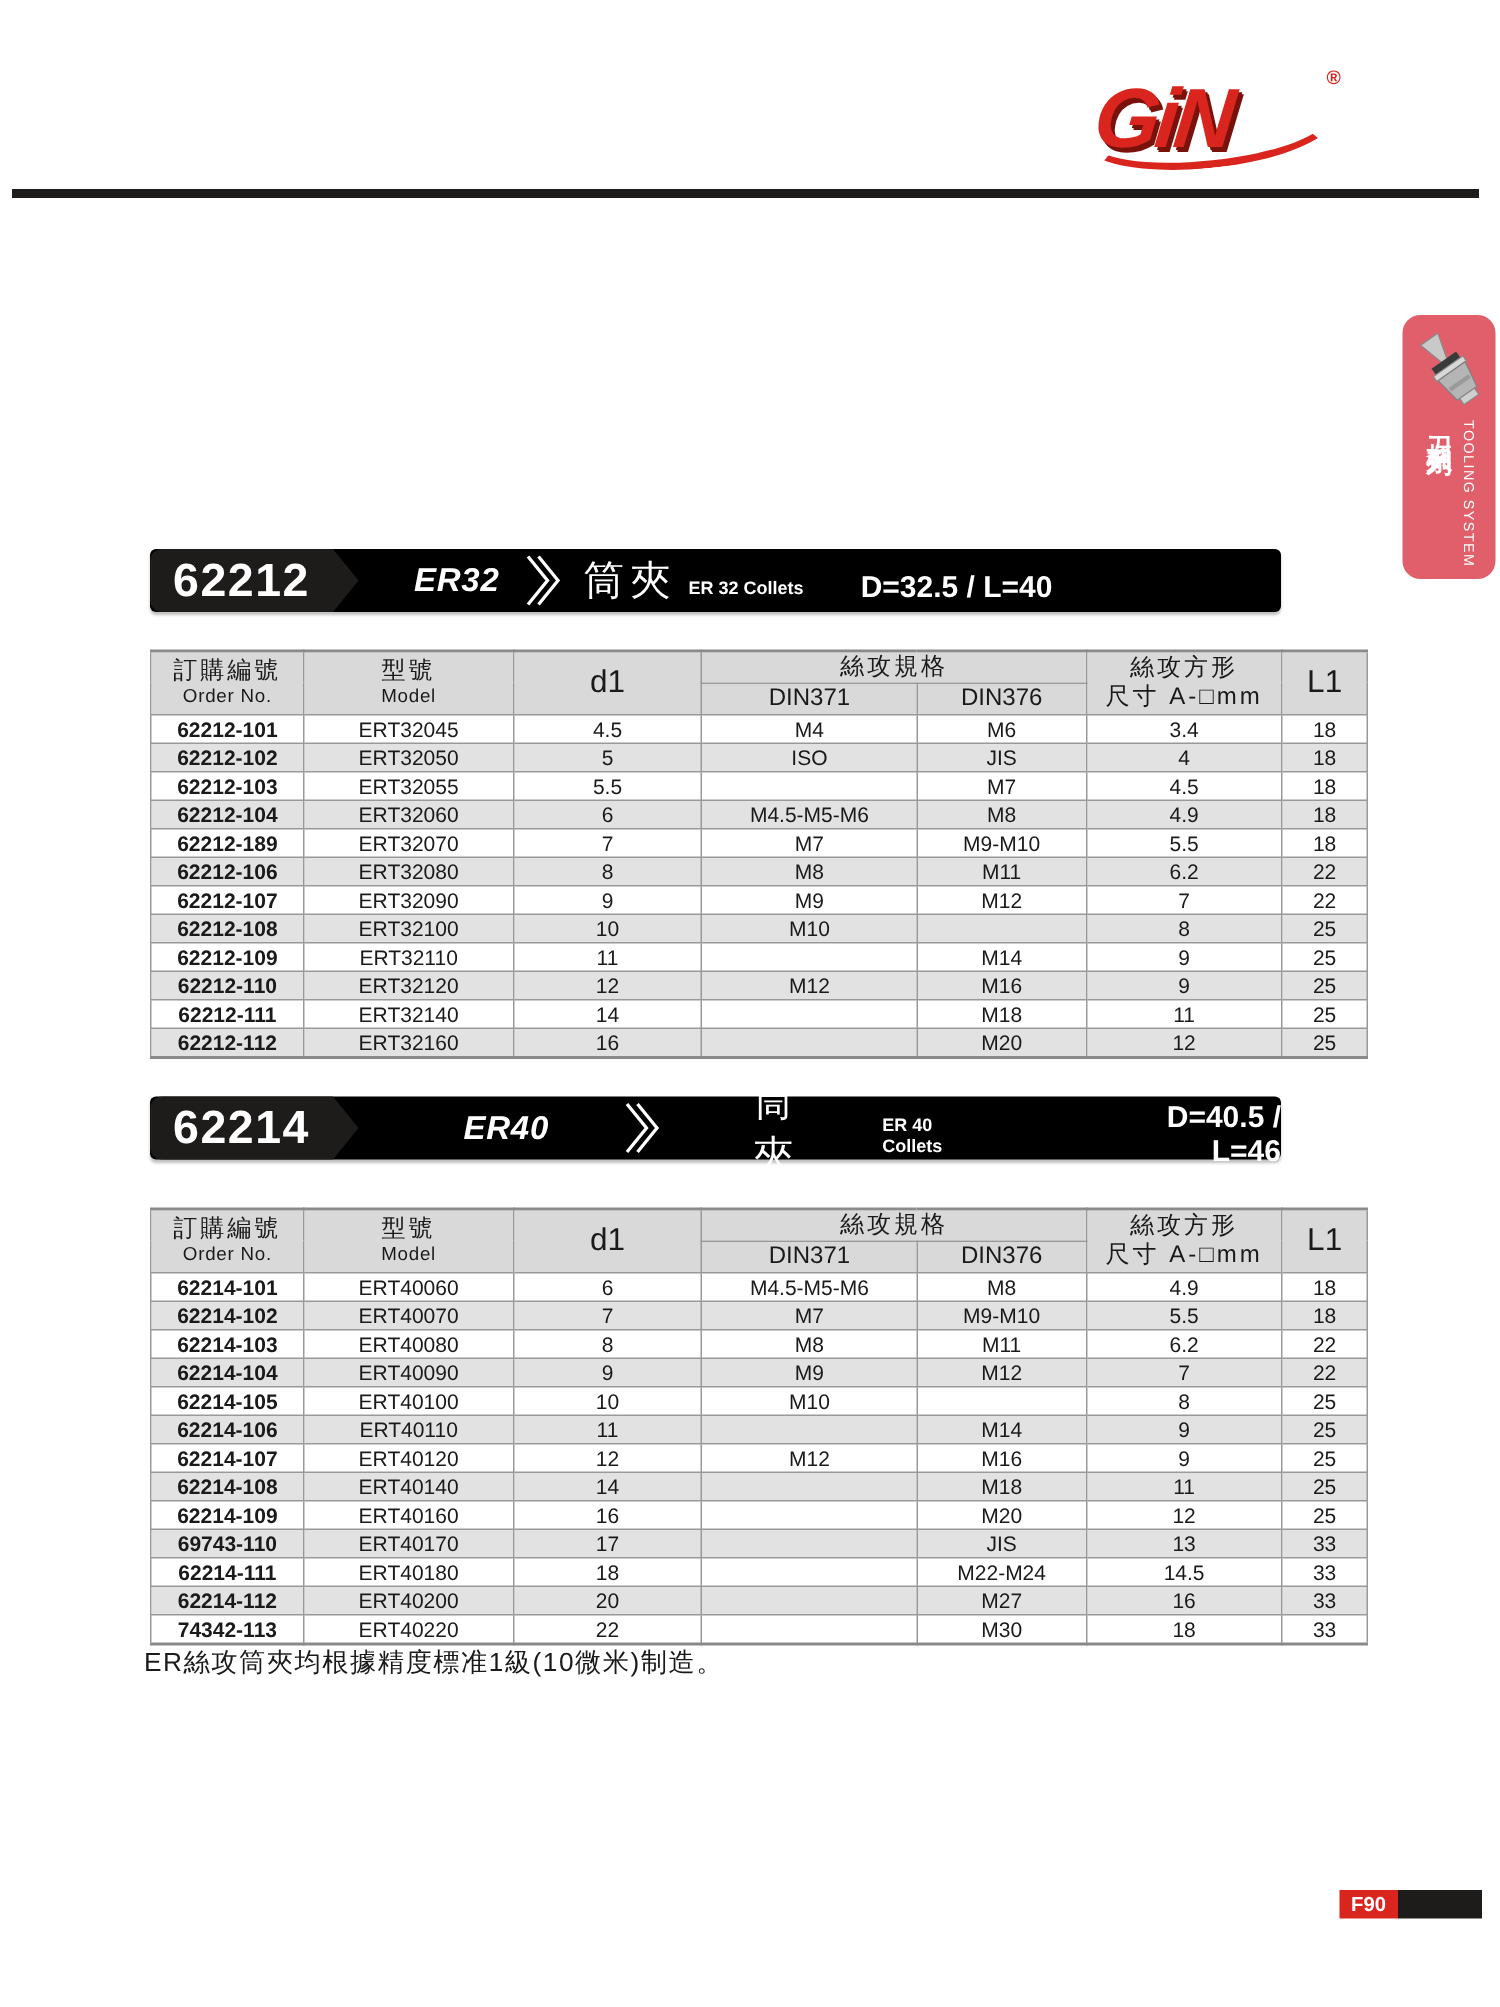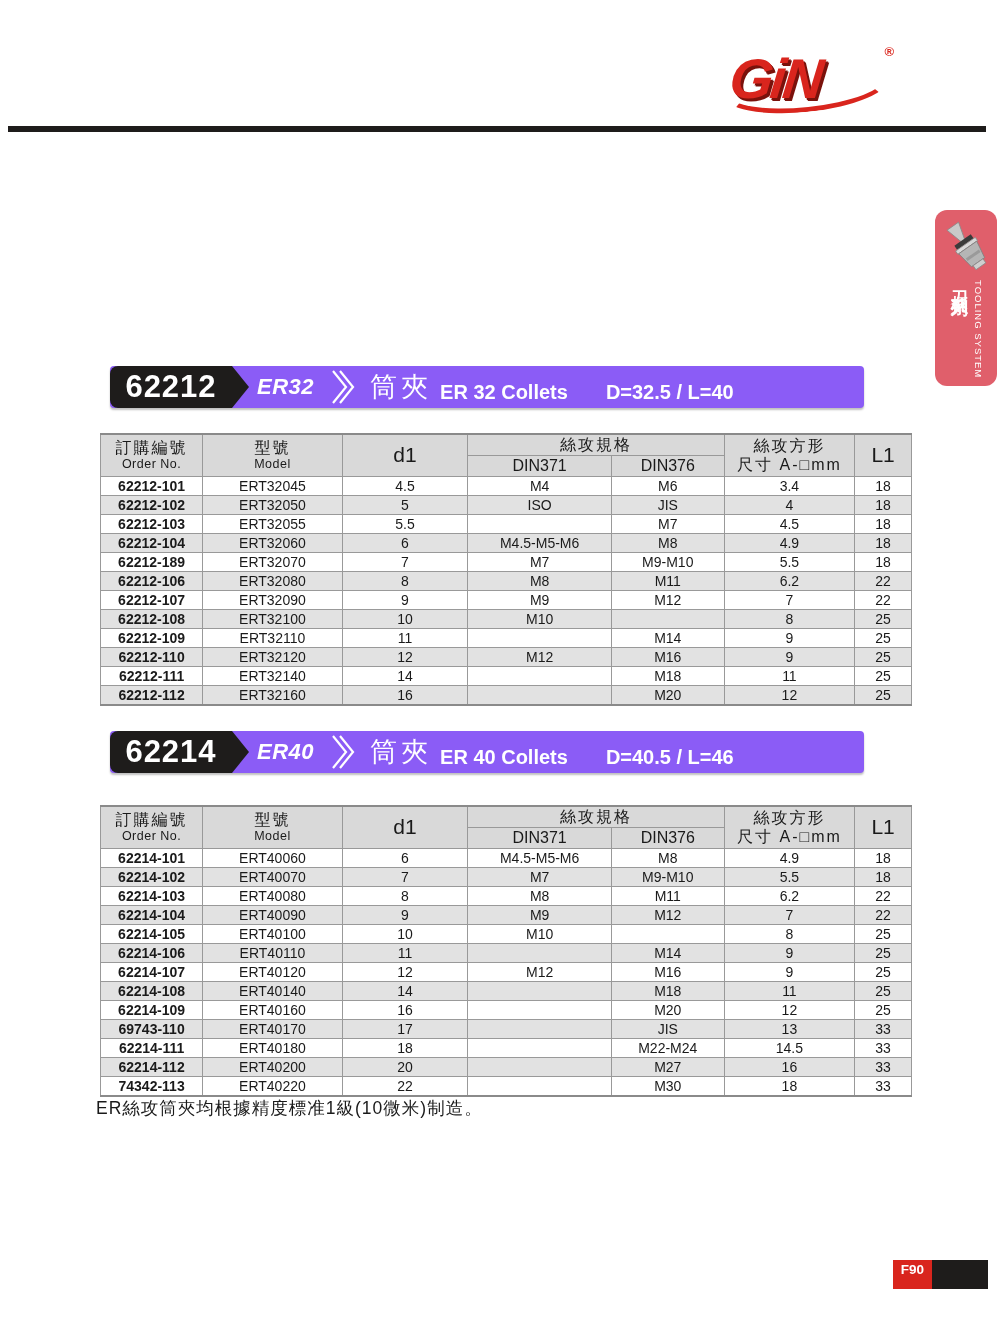--- a/index.html
+++ b/index.html
@@ -30,41 +30,41 @@
     position:absolute; left:935px; top:210px; width:62px; height:176px;
     background:#e05f6b; border-radius:12px;
     display:flex; flex-direction:column; align-items:center; padding-top:6px;
   }
   .tab-texts { display:flex; flex-direction:row; align-items:flex-start; margin-top:4px; gap:2px; }
   .tab-cn { writing-mode:vertical-rl; text-orientation:upright; color:#ffffff; font-size:17px; letter-spacing:3px; font-weight:bold; }
   .tab-en { writing-mode:vertical-rl; color:#ffffff; font-size:9.5px; letter-spacing:1px; margin-top:2px; }
 
   
   .banner {
-    position:absolute; left:110px; width:754px; height:42px;
-    background:#8b5cf6; border-radius:4px;
+    position:absolute; left:100px; width:754px; height:42px;
+    background:#000000; border-radius:4px;
     display:flex; align-items:center; color:#fff;
     box-shadow:0 2px 2px rgba(0,0,0,0.25);
   }
   .banner-black {
     position:relative; width:122px; height:42px; background:#1e1c1b;
     border-radius:8px 0 0 8px;
     display:flex; align-items:center; justify-content:center;
     font-size:31px; font-weight:bold; color:#fff; letter-spacing:1px;
     flex:0 0 auto;
   }
   .banner-black::after {
     content:""; position:absolute; left:122px; top:0;
     border-top:21px solid transparent; border-bottom:21px solid transparent;
     border-left:17px solid #1e1c1b;
   }
-  .banner-series { margin-left:25px; font-size:22px; font-weight:bold; font-style:italic; letter-spacing:0.5px; }
+  .banner-series { margin-left:54px; font-size:22px; font-weight:bold; font-style:italic; letter-spacing:0.5px; }
   .banner-chevron { margin-left:16px; flex:0 0 auto; }
   .banner-title-cn { margin-left:14px; font-size:27px; letter-spacing:4px;text-align:center; }
-  .banner-title-en { margin-left:8px; margin-top:10px; font-size:20px; font-weight:bold; }
+  .banner-title-en { margin-left:8px; margin-top:10px; font-size:12px; font-weight:bold; }
   .banner-dims { margin-left:38px; margin-top:10px; font-size:20px; font-weight:bold;text-align:right; }
 
   
   table.spec { position:absolute; left:100px; width:812px; border-collapse:collapse; table-layout:fixed; }
   table.spec th, table.spec td {
     border:1px solid #999; text-align:center; vertical-align:middle;
     color:#1a1a1a; overflow:hidden; white-space:nowrap;
   }
   table.spec { border-top:2px solid #8a8a8a; border-bottom:2px solid #8a8a8a; }
   table.spec thead th { background:#d9d9d9; font-weight:normal; }
@@ -76,21 +76,21 @@
   .hdr-din { font-size:16px; font-weight:bold; }
   table.spec tbody td { height:18.2px; font-size:14px; line-height:18px; }
   table.spec tbody td:first-child { font-weight:bold;margin-top:29px; }
   table.spec tbody tr:nth-child(even) td { background:#e2e2e2; }
   table.spec tbody tr:nth-child(odd) td { background:#ffffff; }
 
   
   .footnote { position:absolute; left:96px; top:1096px; font-size:17.5px; color:#1a1a1a; letter-spacing:1px; }
 
   
-  .page-marker { position:absolute; right:12px; top:1260px; display:flex; height:29px; }
+  .page-marker { position:absolute; right:12px; top:1260px; display:flex; height:19px; }
   .page-num { background:#d9251d; color:#fff; font-weight:bold; font-size:13.5px; line-height:19px; padding:0 8px; }
   .page-bar { width:56px; background:#1e1c1b; }
 </style>
 </head>
 <body>
 
 <div class="page">
 
   <div class="logo">
     <div class="logo-swoosh"></div>
@@ -269,21 +269,21 @@
           <td>ERT32160</td>
           <td>16</td>
           <td></td>
           <td>M20</td>
           <td>12</td>
           <td>25</td>
         </tr>
       </tbody>
   </table>
 
-  <div class="banner" style="top:731px;">
+  <div class="banner" style="top:731px;gap:33px;">
     <div class="banner-black">62214</div>
     <span class="banner-series">ER40</span>
     <svg class="banner-chevron" width="26" height="34" viewBox="0 0 26 34">
       <polyline points="3,1 16,17 3,33" fill="none" stroke="#ffffff" stroke-width="2.2"></polyline>
       <polyline points="10,1 23,17 10,33" fill="none" stroke="#ffffff" stroke-width="2.2"></polyline>
     </svg>
     <span class="banner-title-cn">筒夾</span>
     <span class="banner-title-en">ER 40 Collets</span>
     <span class="banner-dims">D=40.5 / L=46</span>
   </div>

